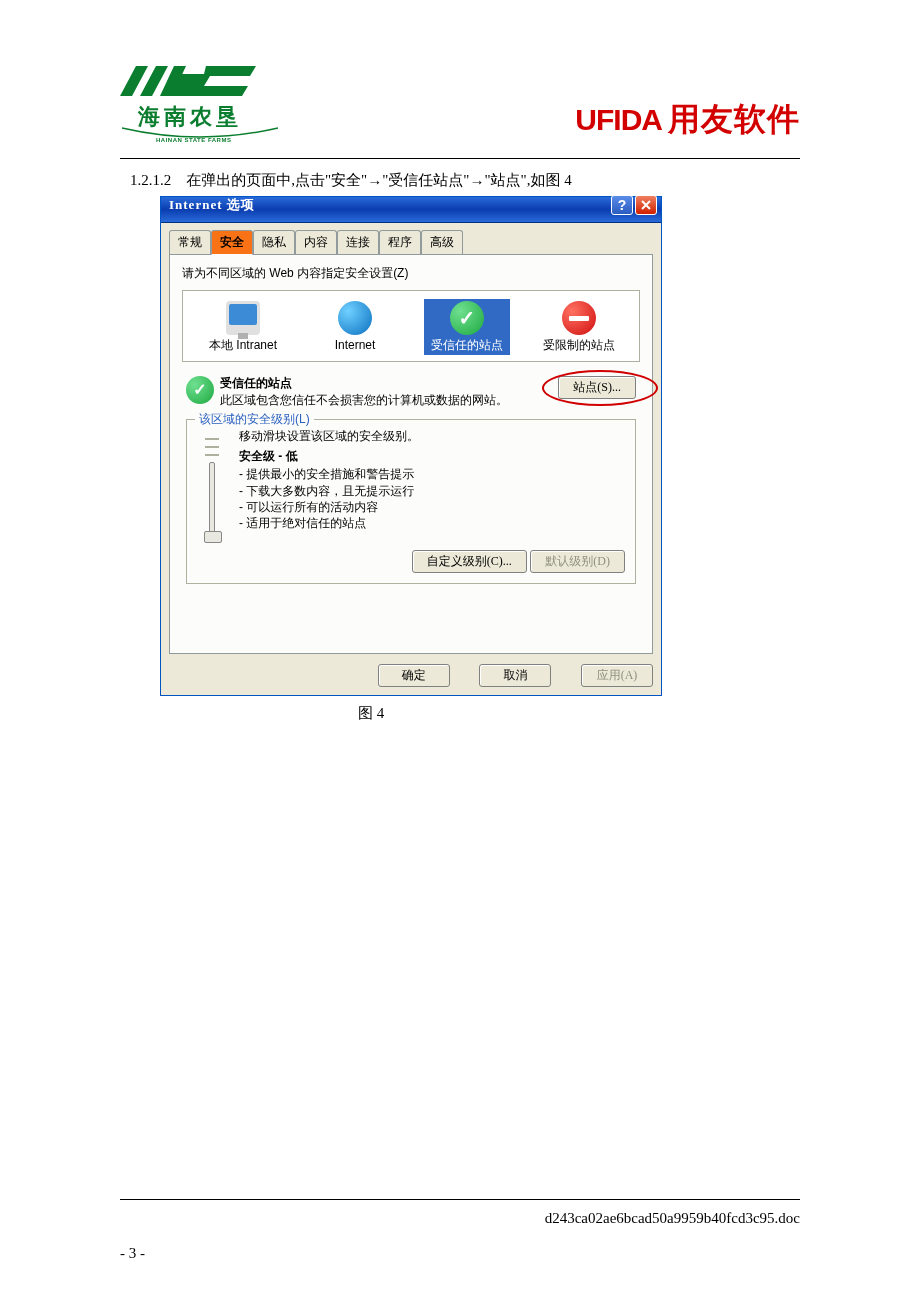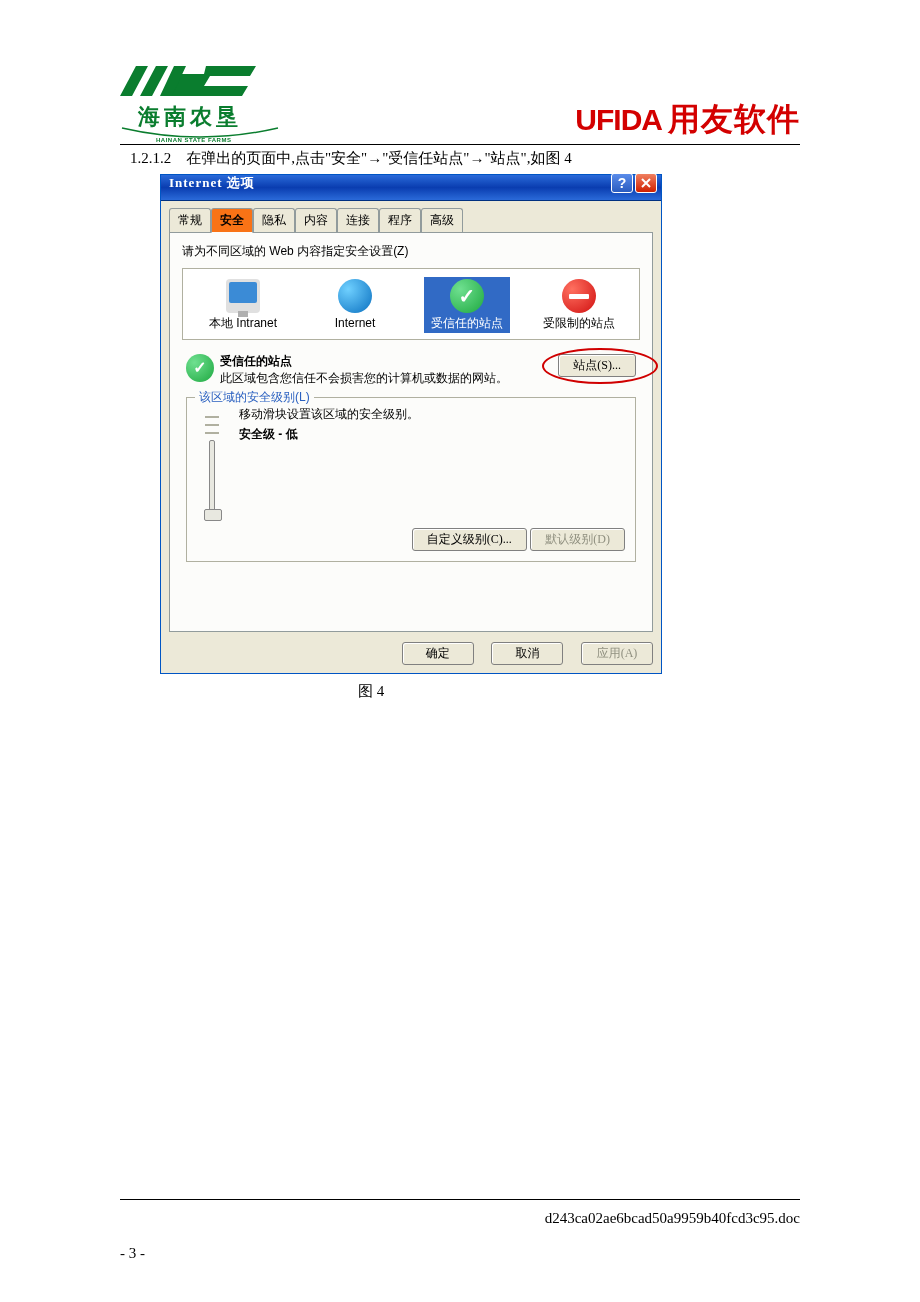--- a/index.html
+++ b/index.html
@@ -15,22 +15,22 @@
   }
   .page {
     padding: 60px 120px 40px 120px;
   }
   
   .doc-header {
     display: flex;
     justify-content: space-between;
     align-items: flex-end;
     border-bottom: 1.5px solid #000;
-    padding-bottom: 2px;
-    margin-bottom: 4px;
+    padding-bottom: 16px;
+    margin-bottom: 12px;
   }
   .hsf-logo { width: 160px; height: 82px; position: relative; }
   .hsf-stripes { position: absolute; left: 0; top: 6px; width: 150px; height: 40px; }
   .hsf-cn { font-family: "SimHei","黑体",sans-serif; font-size: 22px; font-weight: bold; color: #0a7d2e; letter-spacing: 4px; position: absolute; bottom: 10px; left: 18px; }
   .hsf-arc { position: absolute; bottom: 2px; left: 0; width: 160px; height: 14px; }
   .hsf-en { position: absolute; bottom: -1px; left: 36px; font-size: 6px; color: #0a7d2e; letter-spacing: .5px; font-family: Arial,sans-serif; font-weight: bold;}
   .ufida { font-family: Arial,"SimHei",sans-serif; font-size: 30px; font-weight: 900; color: #d30000; letter-spacing: -1px; display:flex; align-items:baseline; gap:6px;}
   .ufida-cn { font-size: 32px; font-weight: 900; letter-spacing: 1px;}
   
   .instruction {
@@ -147,21 +147,21 @@
   
   .xp-btn {
     font-size:12px; padding: 2px 14px;
     background:#ece9d8; border:1px solid #808080;
     border-radius:3px; box-shadow: inset 1px 1px 0 #fff;
     font-family:"Tahoma","SimSun";
   }
   .xp-btn.disabled { color:#909080; }
   
   .dialog-footer { text-align:right; padding: 6px 8px 8px; }
-  .dialog-footer .xp-btn { min-width:72px; margin-left:14px; }
+  .dialog-footer .xp-btn { min-width:72px; margin-left:26px; }
   
   .fig-cap { text-align:center; font-family:"Times New Roman","SimSun"; font-size:15px; margin: 8px 0 0 -40px; width:502px; }
   
   .doc-footer {
     position:absolute; left:120px; right:120px; bottom:40px;
     border-top:1.5px solid #000; padding-top:10px;
     font-family:"Times New Roman",serif; font-size:15px;
   }
   .doc-footer .fn { text-align:right; }
   .doc-footer .pg { text-align:left; margin-top:18px;}
@@ -258,20 +258,26 @@
                 <div class="slider-tick"></div>
                 <div class="slider-tick"></div>
                 <div class="slider-tick"></div>
                 <div class="slider-track">
                     <div class="slider-thumb"></div>
                   </div>
               </div>
               <div class="sec-text">
                 <div>移动滑块设置该区域的安全级别。</div>
                 <div class="sec-title">安全级 - 低</div>
+                <ul>
+                  <li>提供最小的安全措施和警告提示</li>
+                  <li>下载大多数内容，且无提示运行</li>
+                  <li>可以运行所有的活动内容</li>
+                  <li>适用于绝对信任的站点</li>
+                </ul>
               </div>
             </div>
             <div class="sec-btn-row">
               <button class="xp-btn">自定义级别(C)...</button>
               <button class="xp-btn disabled">默认级别(D)</button>
             </div>
           </div>
         </div>
       </div>
       <div class="dialog-footer">

